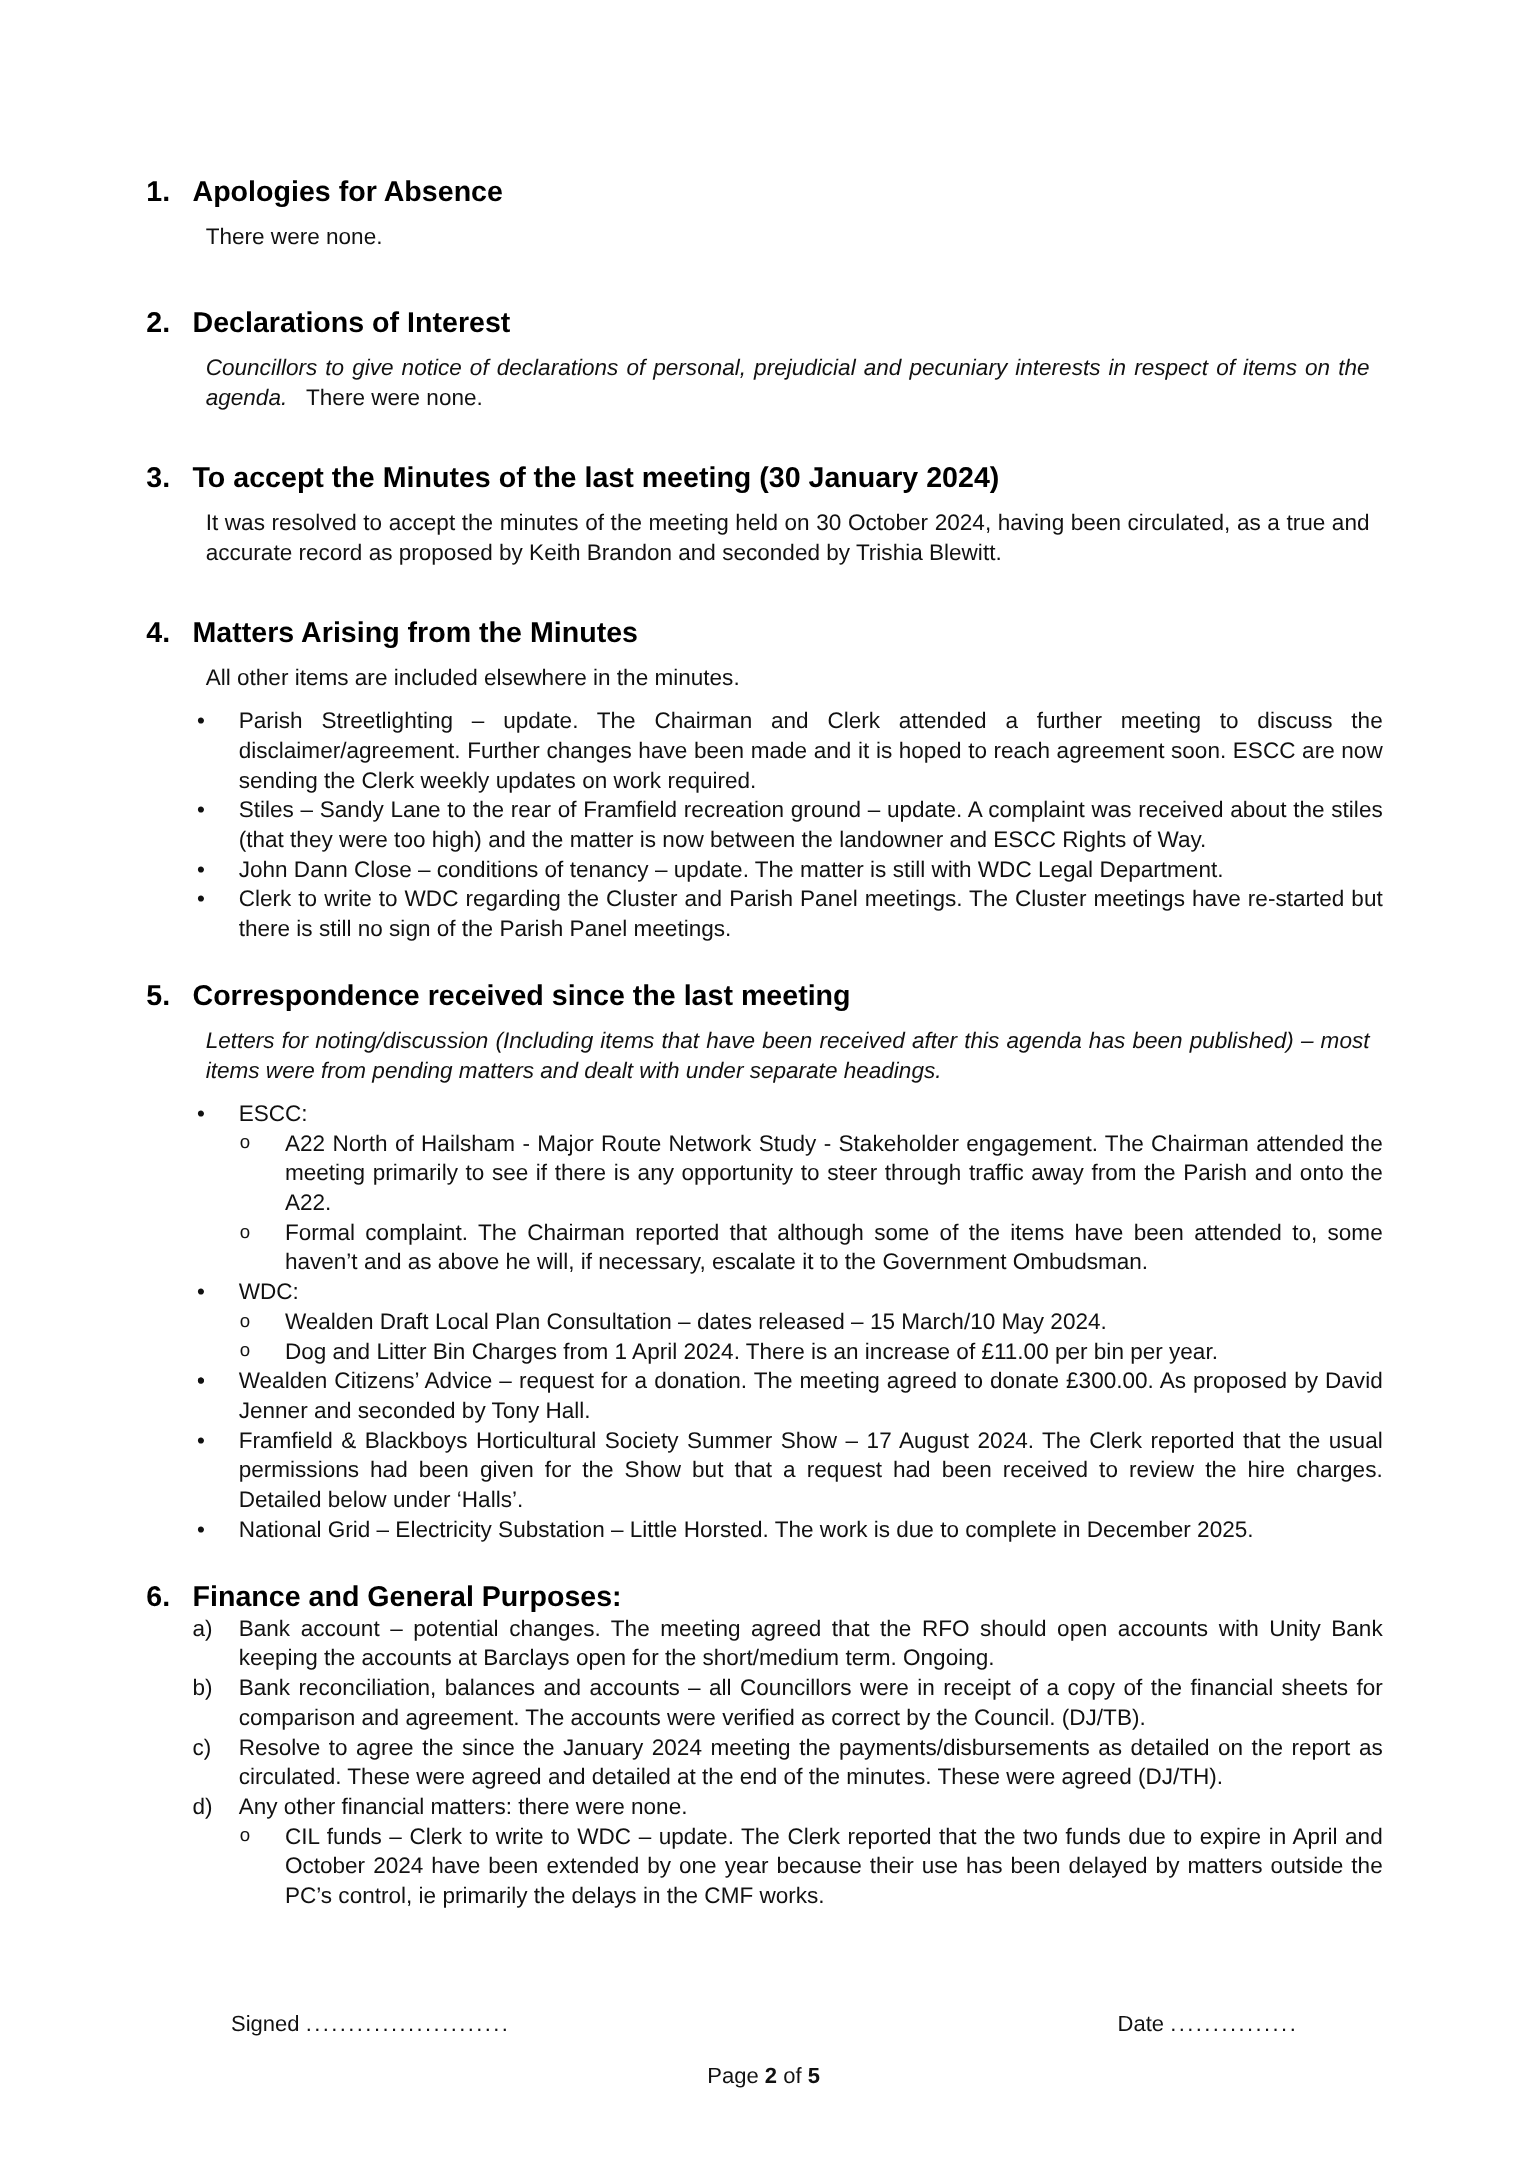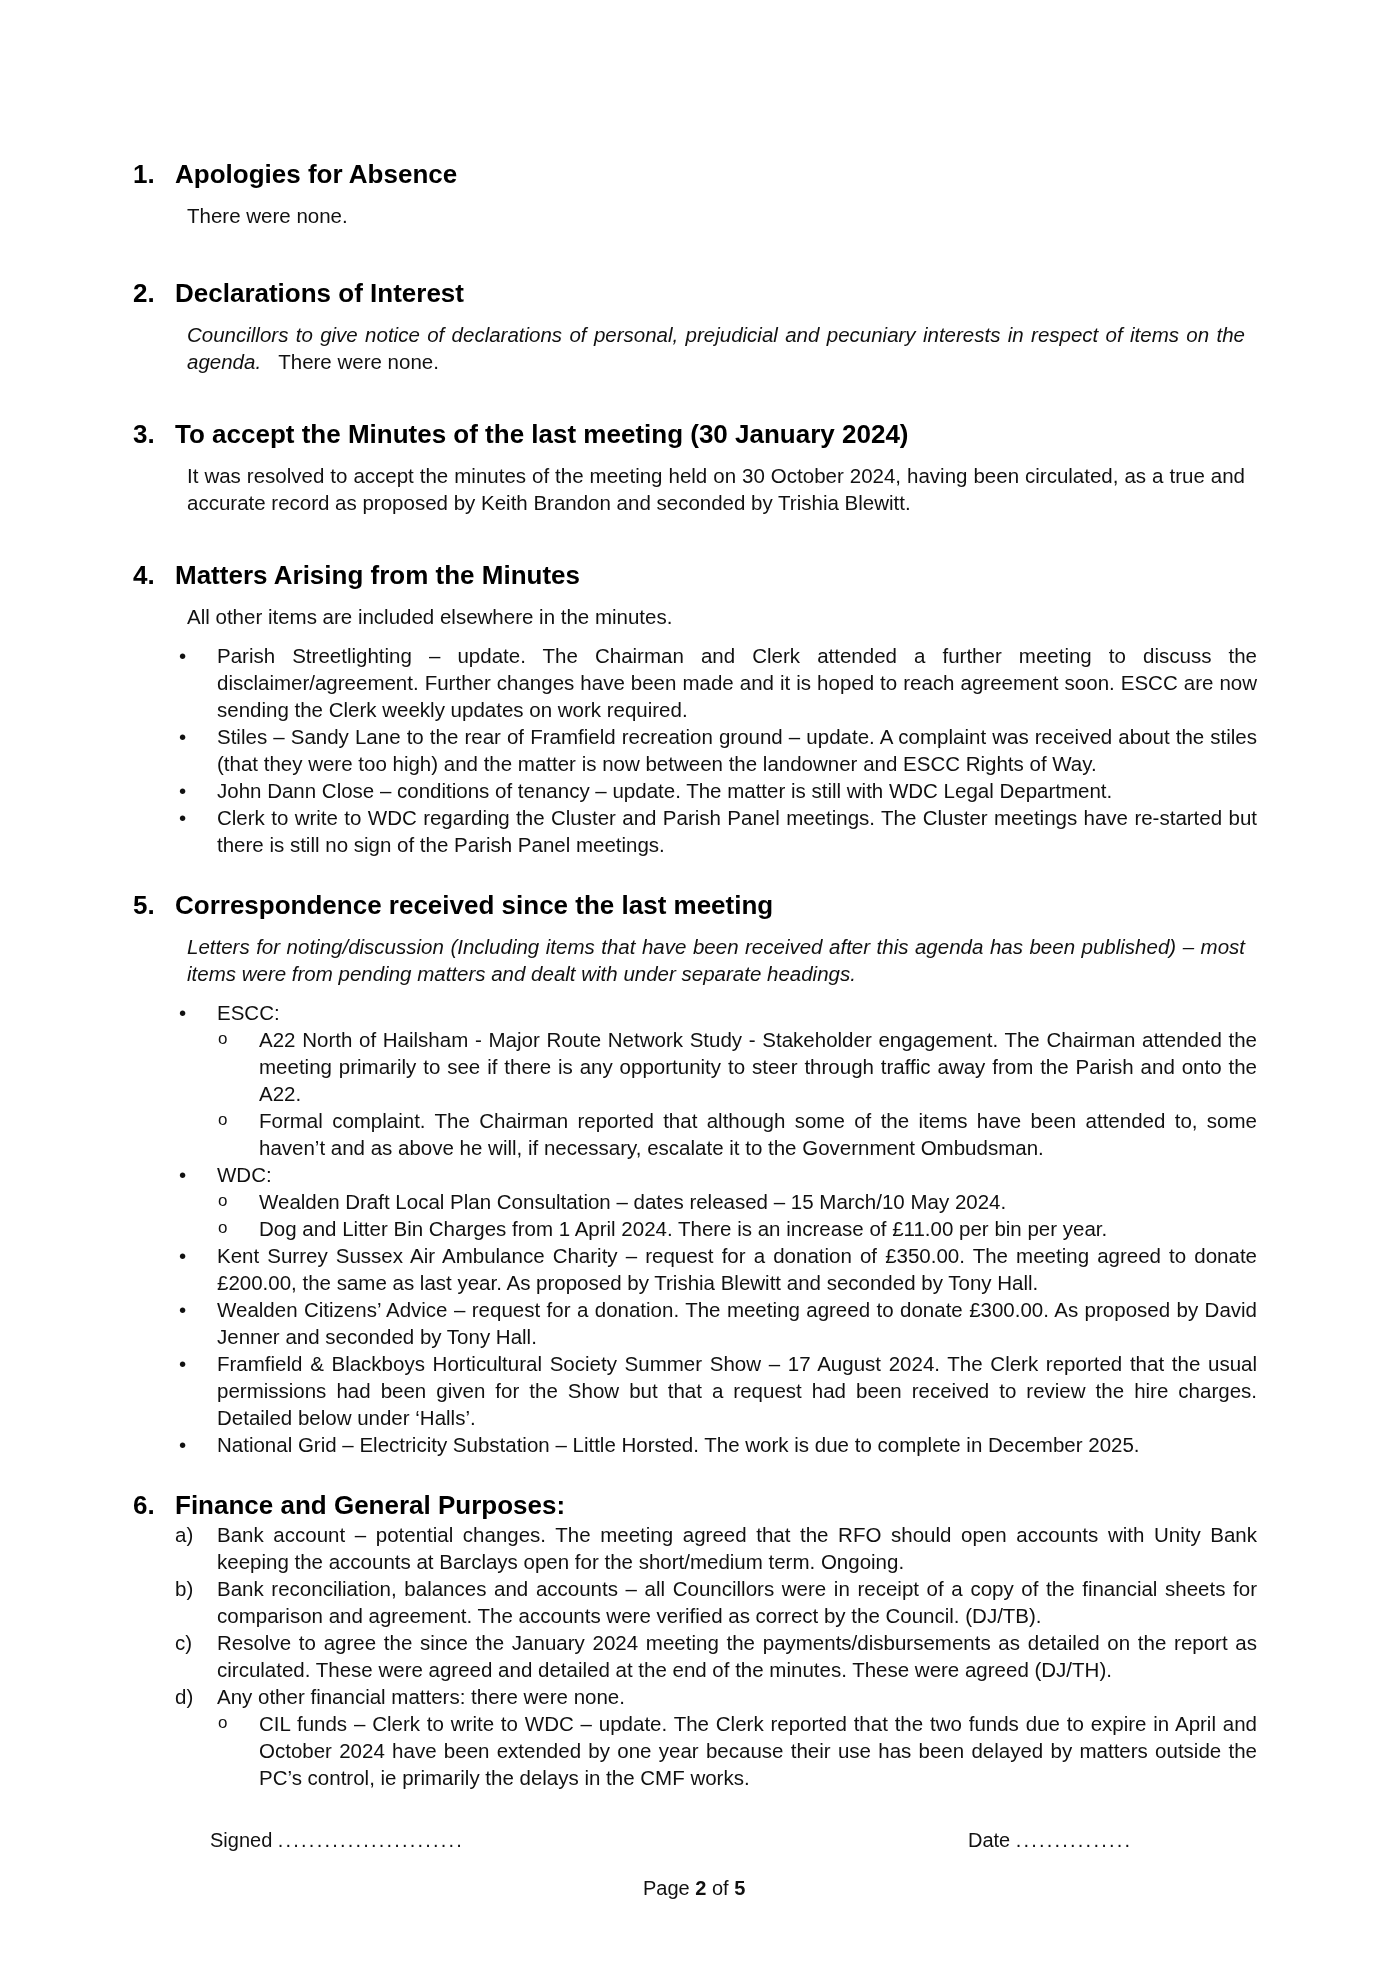--- a/index.html
+++ b/index.html
@@ -21,21 +21,21 @@
   ul.l2 > li { position: relative; padding-left: 84px; text-align: justify; }
   ul.l2 > li > .bul { position: absolute; left: 43px; top: -1px; font-size: 17px; }
   ul.alpha { list-style: none; margin: 0; padding: 0; }
   ul.alpha > li { position: relative; padding-left: 42px; text-align: justify; }
   ul.alpha > li > .bul { position: absolute; left: 0; top: 0; }
   .gap1 { height: 36px; }
   .gap2 { height: 31px; }
   .footer { position: absolute; top: 1828px; left: 0; width: 1389px; font-size: 20px; line-height: 24px; }
   .f-signed { position: absolute; left: 210px; }
   .f-page { position: absolute; left: 643px; margin-top: 48px; }
-  .f-date { position: absolute; left: 968px; }
+  .f-date { position: absolute; left: 1016px; }
   .dots { letter-spacing: 2.2px; }
   b { font-weight: bold; }
 </style>
 </head>
 <body>
 
 <div class="page">
   <div class="content">
 
     <div class="section">
@@ -101,21 +101,21 @@
               <li><span class="bul">o</span><span>A22 North of Hailsham - Major Route Network Study - Stakeholder engagement. The Chairman attended the meeting primarily to see if there is any opportunity to steer through traffic away from the Parish and onto the A22.</span></li>
               <li><span class="bul">o</span><span>Formal complaint.  The Chairman reported that although some of the items have been attended to, some haven’t and as above he will, if necessary, escalate it to the Government Ombudsman.</span></li>
             </ul>
           </li>
           <li><span class="bul">•</span><span>WDC:</span>
             <ul class="l2" style="margin-left:-42px;">
               <li><span class="bul">o</span><span>Wealden Draft Local Plan Consultation – dates released – 15 March/10 May 2024.</span></li>
               <li><span class="bul">o</span><span>Dog and Litter Bin Charges from 1 April 2024.  There is an increase of £11.00 per bin per year.</span></li>
             </ul>
           </li>
-          <li><span class="bul">•</span><span>Kent Surrey Sussex Air Ambulance Charity – request for a donation of £350.00.  The meeting agreed to donate £200.00, the same as last year.  As proposed by Trishia Blewitt and seconded by Tony Hall.</span></li>
+          <li><span class="bul">•</span></li>
           <li><span class="bul">•</span><span>Wealden Citizens’ Advice – request for a donation.  The meeting agreed to donate £300.00.  As proposed by David Jenner and seconded by Tony Hall.</span></li>
           <li><span class="bul">•</span><span>Framfield &amp; Blackboys Horticultural Society Summer Show – 17 August 2024.  The Clerk reported that the usual permissions had been given for the Show but that a request had been received to review the hire charges.  Detailed below under ‘Halls’.</span></li>
           <li><span class="bul">•</span><span>National Grid – Electricity Substation – Little Horsted.  The work is due to complete in December 2025.</span></li>
         </ul>
       </div>
     </div>
     <div class="gap2"></div>
 
     <div class="section">
       <div class="sec-head">

